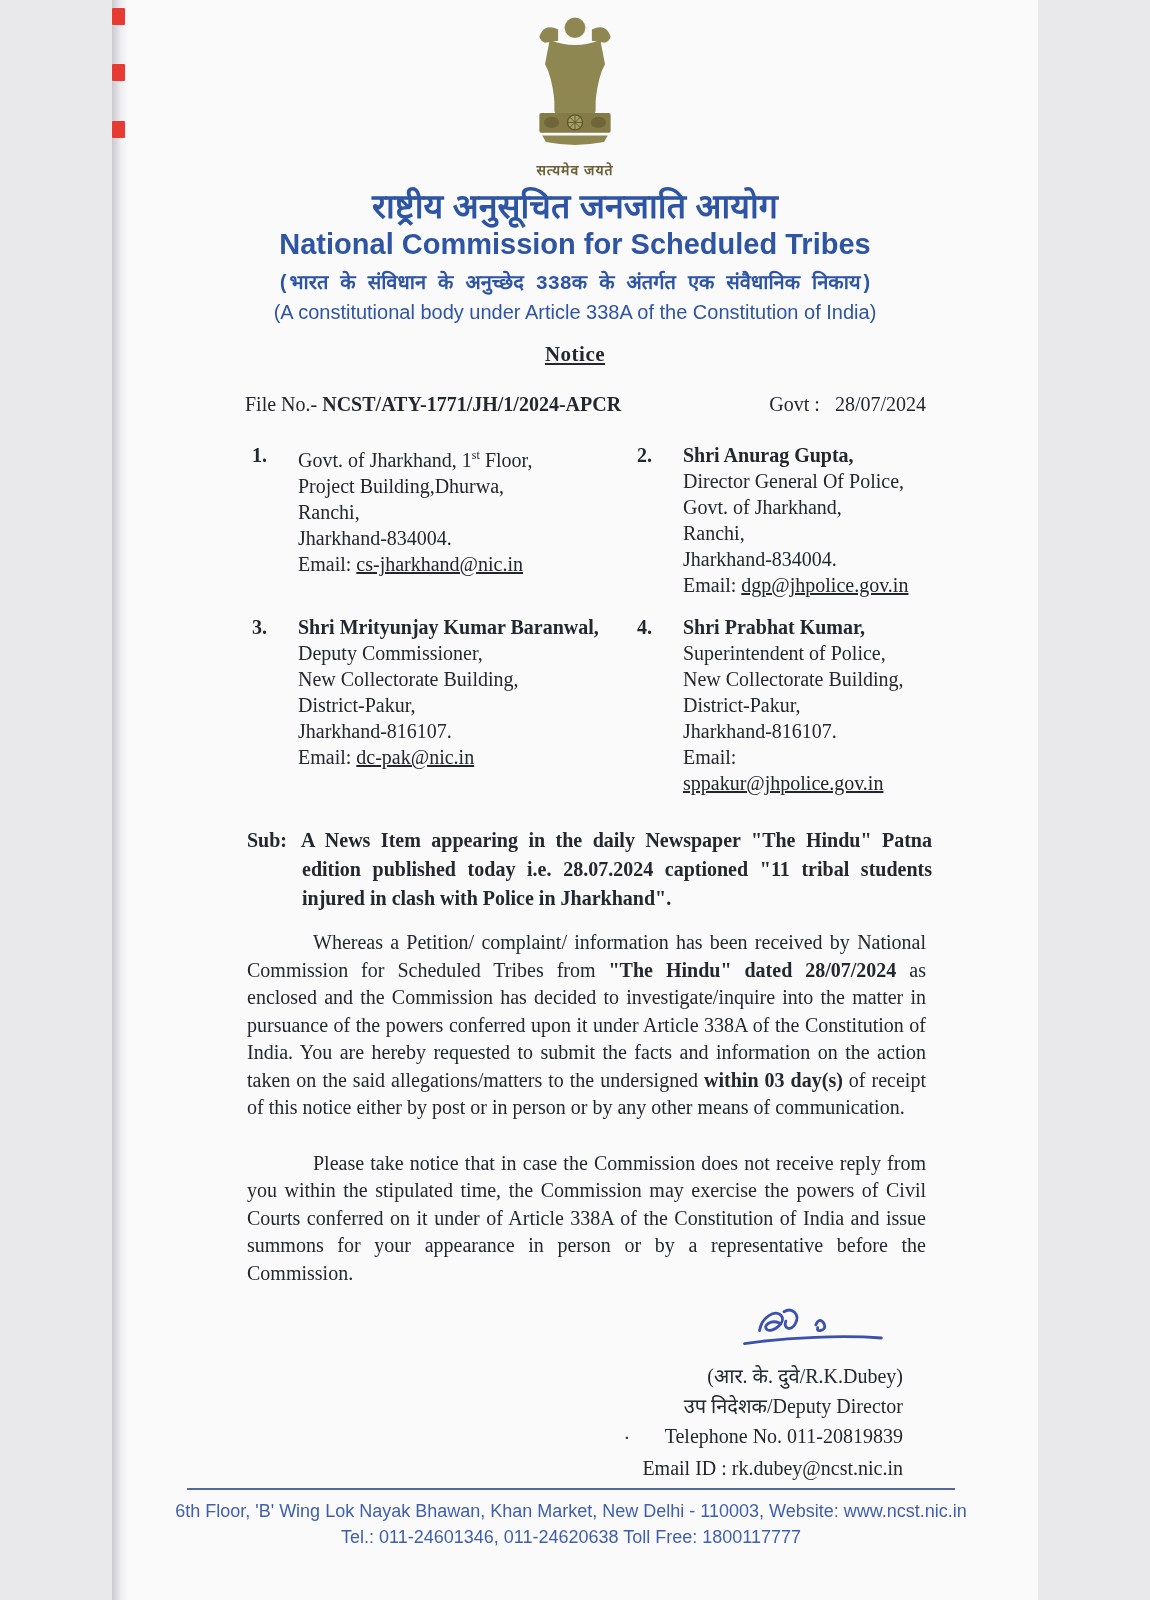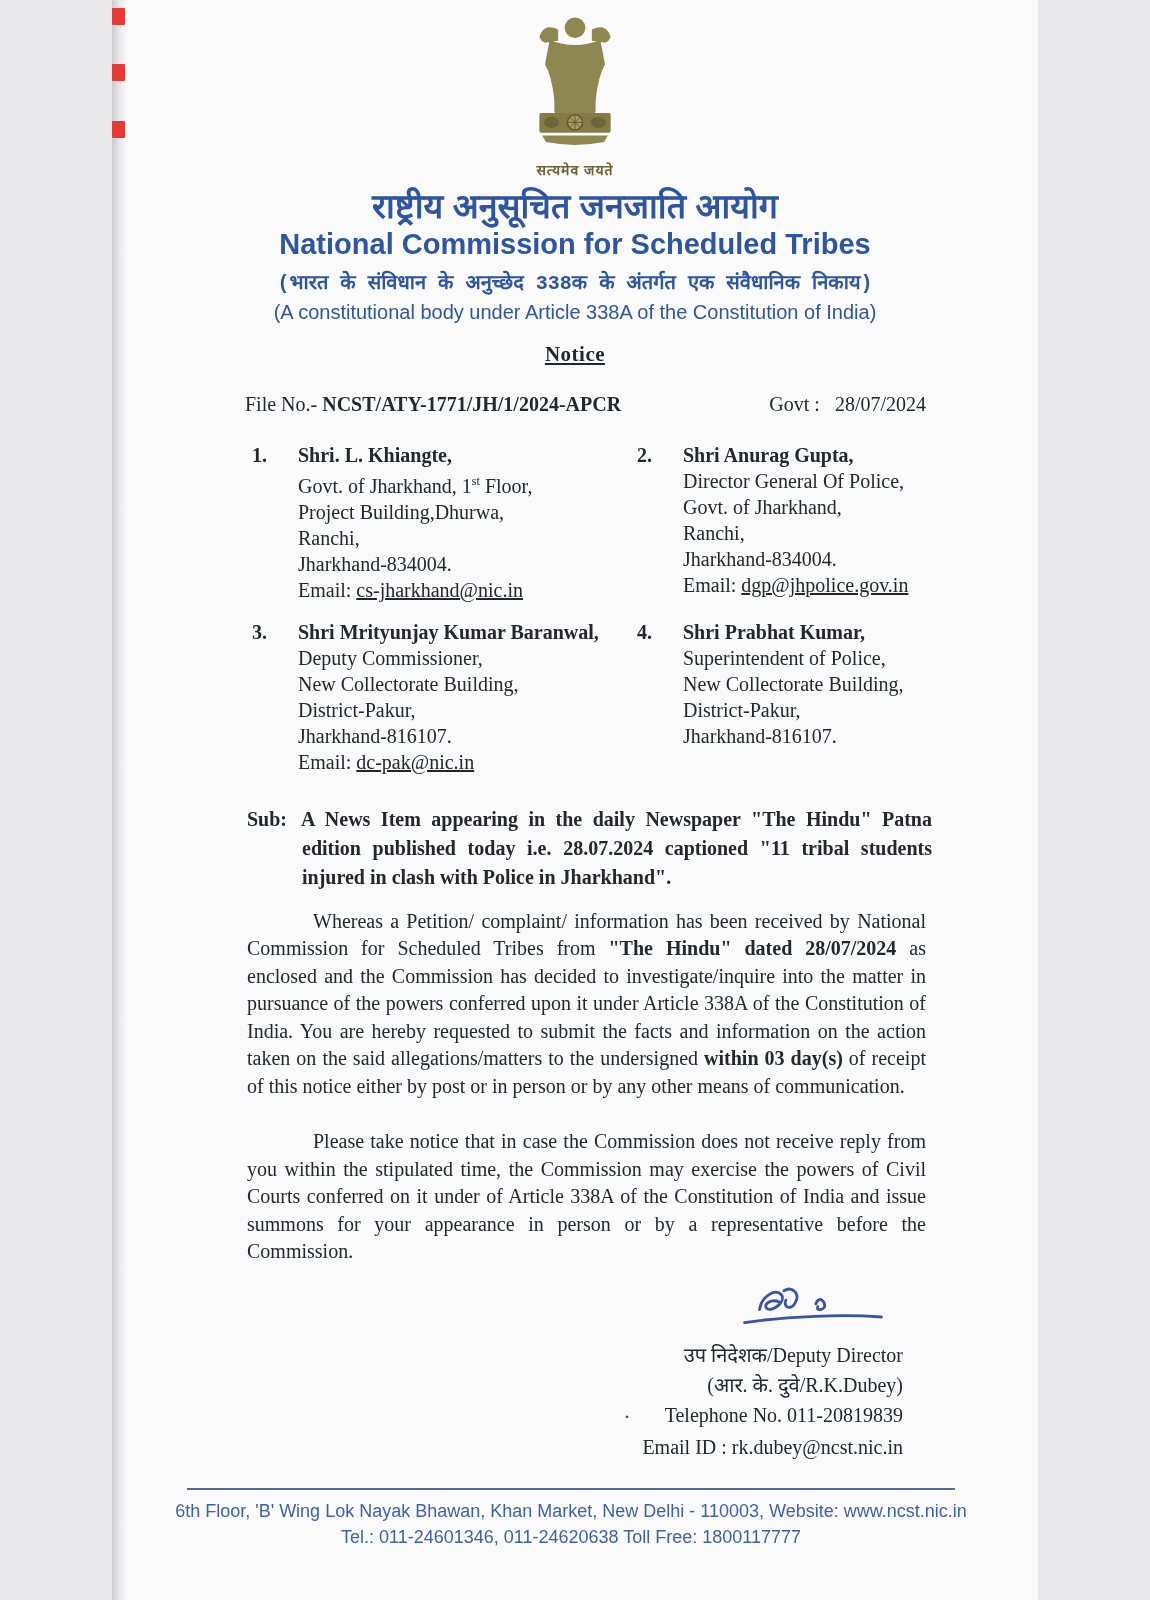--- a/index.html
+++ b/index.html
@@ -117,21 +117,20 @@
     <div class="date-cell">
       <span>Govt :</span>
       <span class="val">28/07/2024</span>
     </div>
   </div>
 
   <div class="addr-list">
       <div class="addr">
         <div class="addr-num">1.</div>
         <div class="addr-body">
-          <div class="addr-name">Shri. L. Khiangte,</div>
           <div class="addr-line">Govt. of Jharkhand, 1<sup>st</sup> Floor,</div>
           <div class="addr-line">Project Building,Dhurwa,</div>
           <div class="addr-line">Ranchi,</div>
           <div class="addr-line">Jharkhand-834004.</div>
           <div class="addr-line"><span>Email: </span><span class="email-link">cs-jharkhand@nic.in</span></div>
         </div>
       </div>
       <div class="addr">
         <div class="addr-num">2.</div>
         <div class="addr-body">
@@ -155,42 +154,43 @@
         </div>
       </div>
       <div class="addr">
         <div class="addr-num">4.</div>
         <div class="addr-body">
           <div class="addr-name">Shri Prabhat Kumar,</div>
           <div class="addr-line">Superintendent of Police,</div>
           <div class="addr-line">New Collectorate Building,</div>
           <div class="addr-line">District-Pakur,</div>
           <div class="addr-line">Jharkhand-816107.</div>
+          <div class="addr-line"><span>Email: </span><span class="email-link">sppakur@jhpolice.gov.in</span></div>
         </div>
       </div>
     </div>
 
   <div class="subject">
     <span class="subject-label">Sub:</span><span>A News Item appearing in the daily Newspaper "The Hindu" Patna edition published today i.e. 28.07.2024 captioned "11 tribal students injured in clash with Police in Jharkhand".</span>
   </div>
 
   <div class="para"><span>Whereas a Petition/ complaint/ information has been received by National Commission for Scheduled Tribes from </span><span class="b">"The Hindu" dated 28/07/2024</span><span> as enclosed and the Commission has decided to investigate/inquire into the matter in pursuance of the powers conferred upon it under Article 338A of the Constitution of India. You are hereby requested to submit the facts and information on the action taken on the said allegations/matters to the undersigned </span><span class="b">within 03 day(s)</span><span> of receipt of this notice either by post or in person or by any other means of communication.</span></div>
   <div class="para second"><span>Please take notice that in case the Commission does not receive reply from you within the stipulated time, the Commission may exercise the powers of Civil Courts conferred on it under of Article 338A of the Constitution of India and issue summons for your appearance in person or by a representative before the Commission.</span></div>
 
   <div class="sig-block">
     <svg class="sig-scribble" viewBox="0 0 170 64" width="160" height="60" xmlns="http://www.w3.org/2000/svg">
       <g stroke="#3b51ad" stroke-width="3" fill="none" stroke-linecap="round">
         <path d="M28 40 C30 26 45 17 51 24 C57 31 42 43 36 39 C31 35 40 28 49 32"></path>
         <path d="M54 20 C62 15 72 22 66 33 C61 41 53 38 56 30"></path>
         <path d="M88 34 q4 -9 9 -1 q2 6 -4 7 q-4 1 -3 -3"></path>
         <path d="M12 54 C58 47 118 45 158 48"></path>
       </g>
     </svg>
+    <div class="sig-line">(आर. के. दुवे/R.K.Dubey)</div>
     <div class="sig-line">उप निदेशक/Deputy Director</div>
-    <div class="sig-line">(आर. के. दुवे/R.K.Dubey)</div>
     <div class="sig-line"><span class="stray-dot">·</span><span>Telephone No. 011-20819839</span></div>
     <div class="sig-line">Email ID : rk.dubey@ncst.nic.in</div>
   </div>
 
   <div class="footer" style="color: rgb(63, 95, 174);">
     <div class="footer-rule"></div>
     <div class="footer-line">6th Floor, 'B' Wing Lok Nayak Bhawan, Khan Market, New Delhi - 110003, Website: www.ncst.nic.in</div>
     <div class="footer-line l2">Tel.: 011-24601346, 011-24620638 Toll Free: 1800117777</div>
   </div>
 </div>

